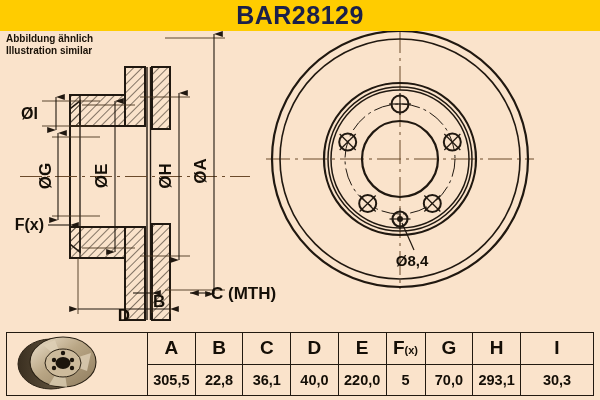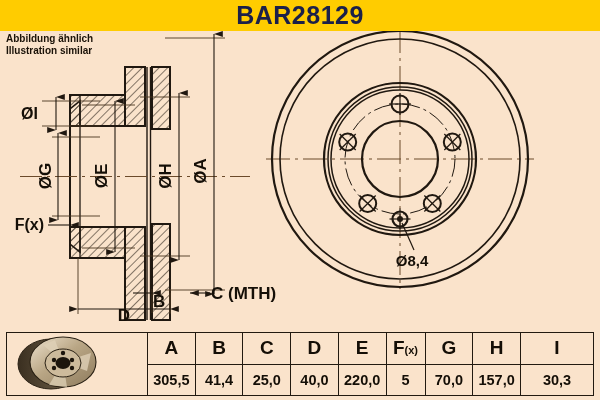--- a/index.html
+++ b/index.html
@@ -285,25 +285,25 @@
       <td class="hdr"><span>C</span></td>
       <td class="hdr"><span>D</span></td>
       <td class="hdr"><span>E</span></td>
       <td class="hdr" style="width:38px"><span>F</span><span class="sub">(x)</span></td>
       <td class="hdr"><span>G</span></td>
       <td class="hdr"><span>H</span></td>
       <td class="hdr" style="width:72px"><span>I</span></td>
     </tr>
     <tr>
       <td class="val">305,5</td>
-      <td class="val">41,4</td>
-      <td class="val">25,0</td>
+      <td class="val">22,8</td>
+      <td class="val">36,1</td>
       <td class="val">40,0</td>
       <td class="val">220,0</td>
       <td class="val">5</td>
       <td class="val">70,0</td>
-      <td class="val">157,0</td>
+      <td class="val">293,1</td>
       <td class="val">30,3</td>
     </tr>
   </tbody>
     </table>
 
 </div>
 
 </body></html>

